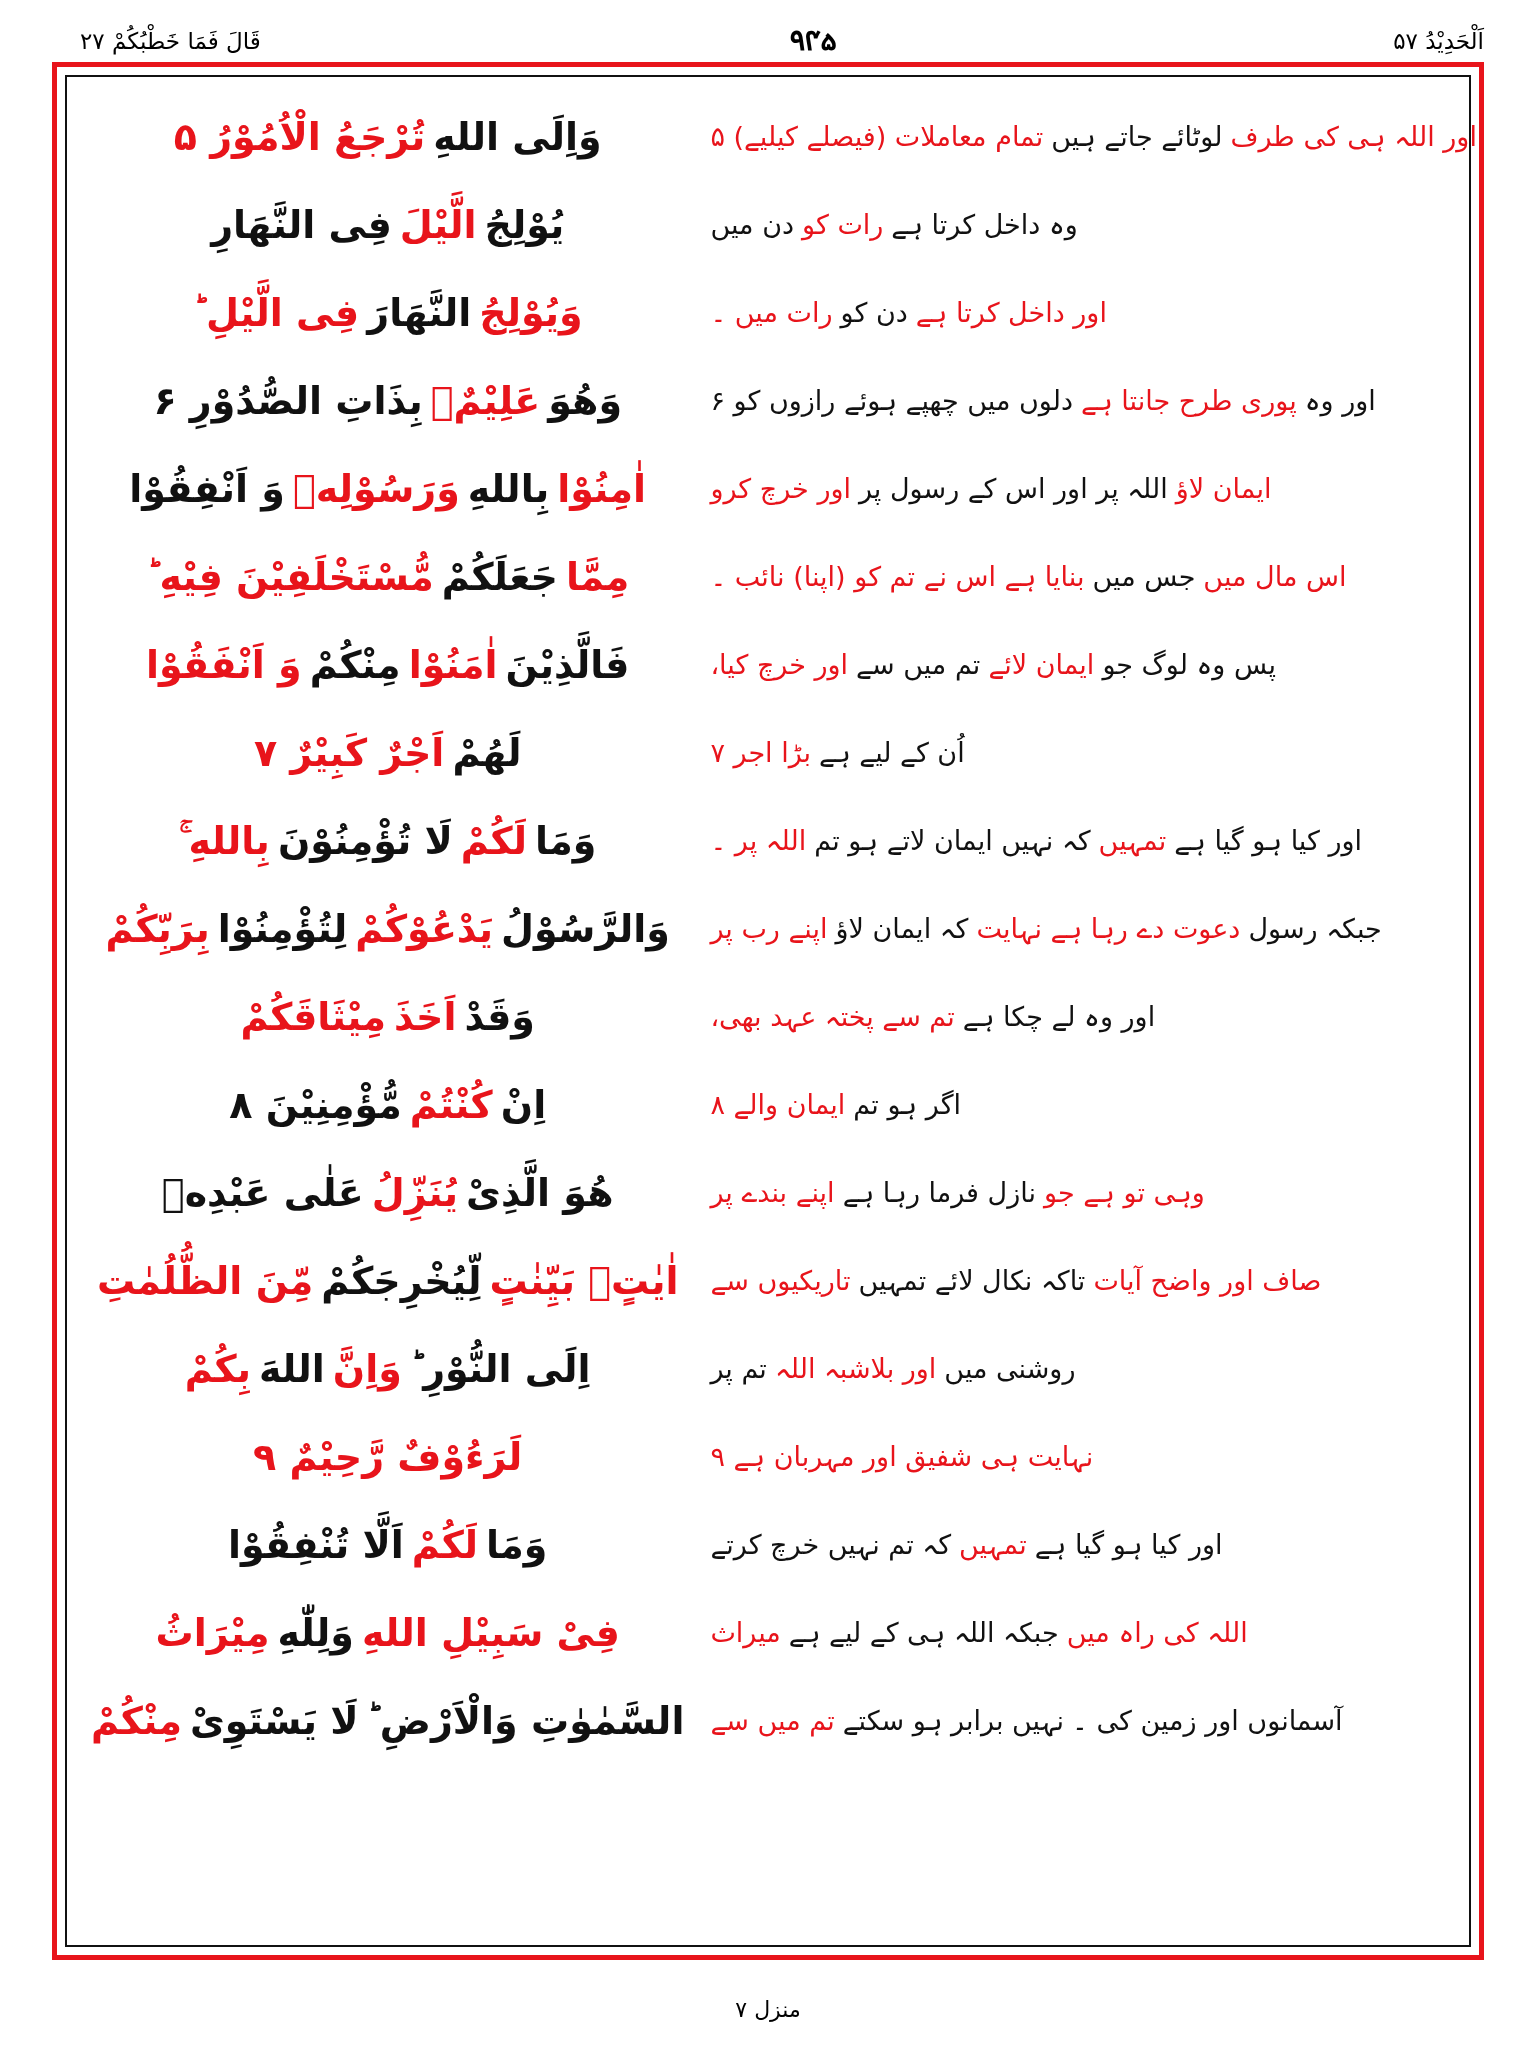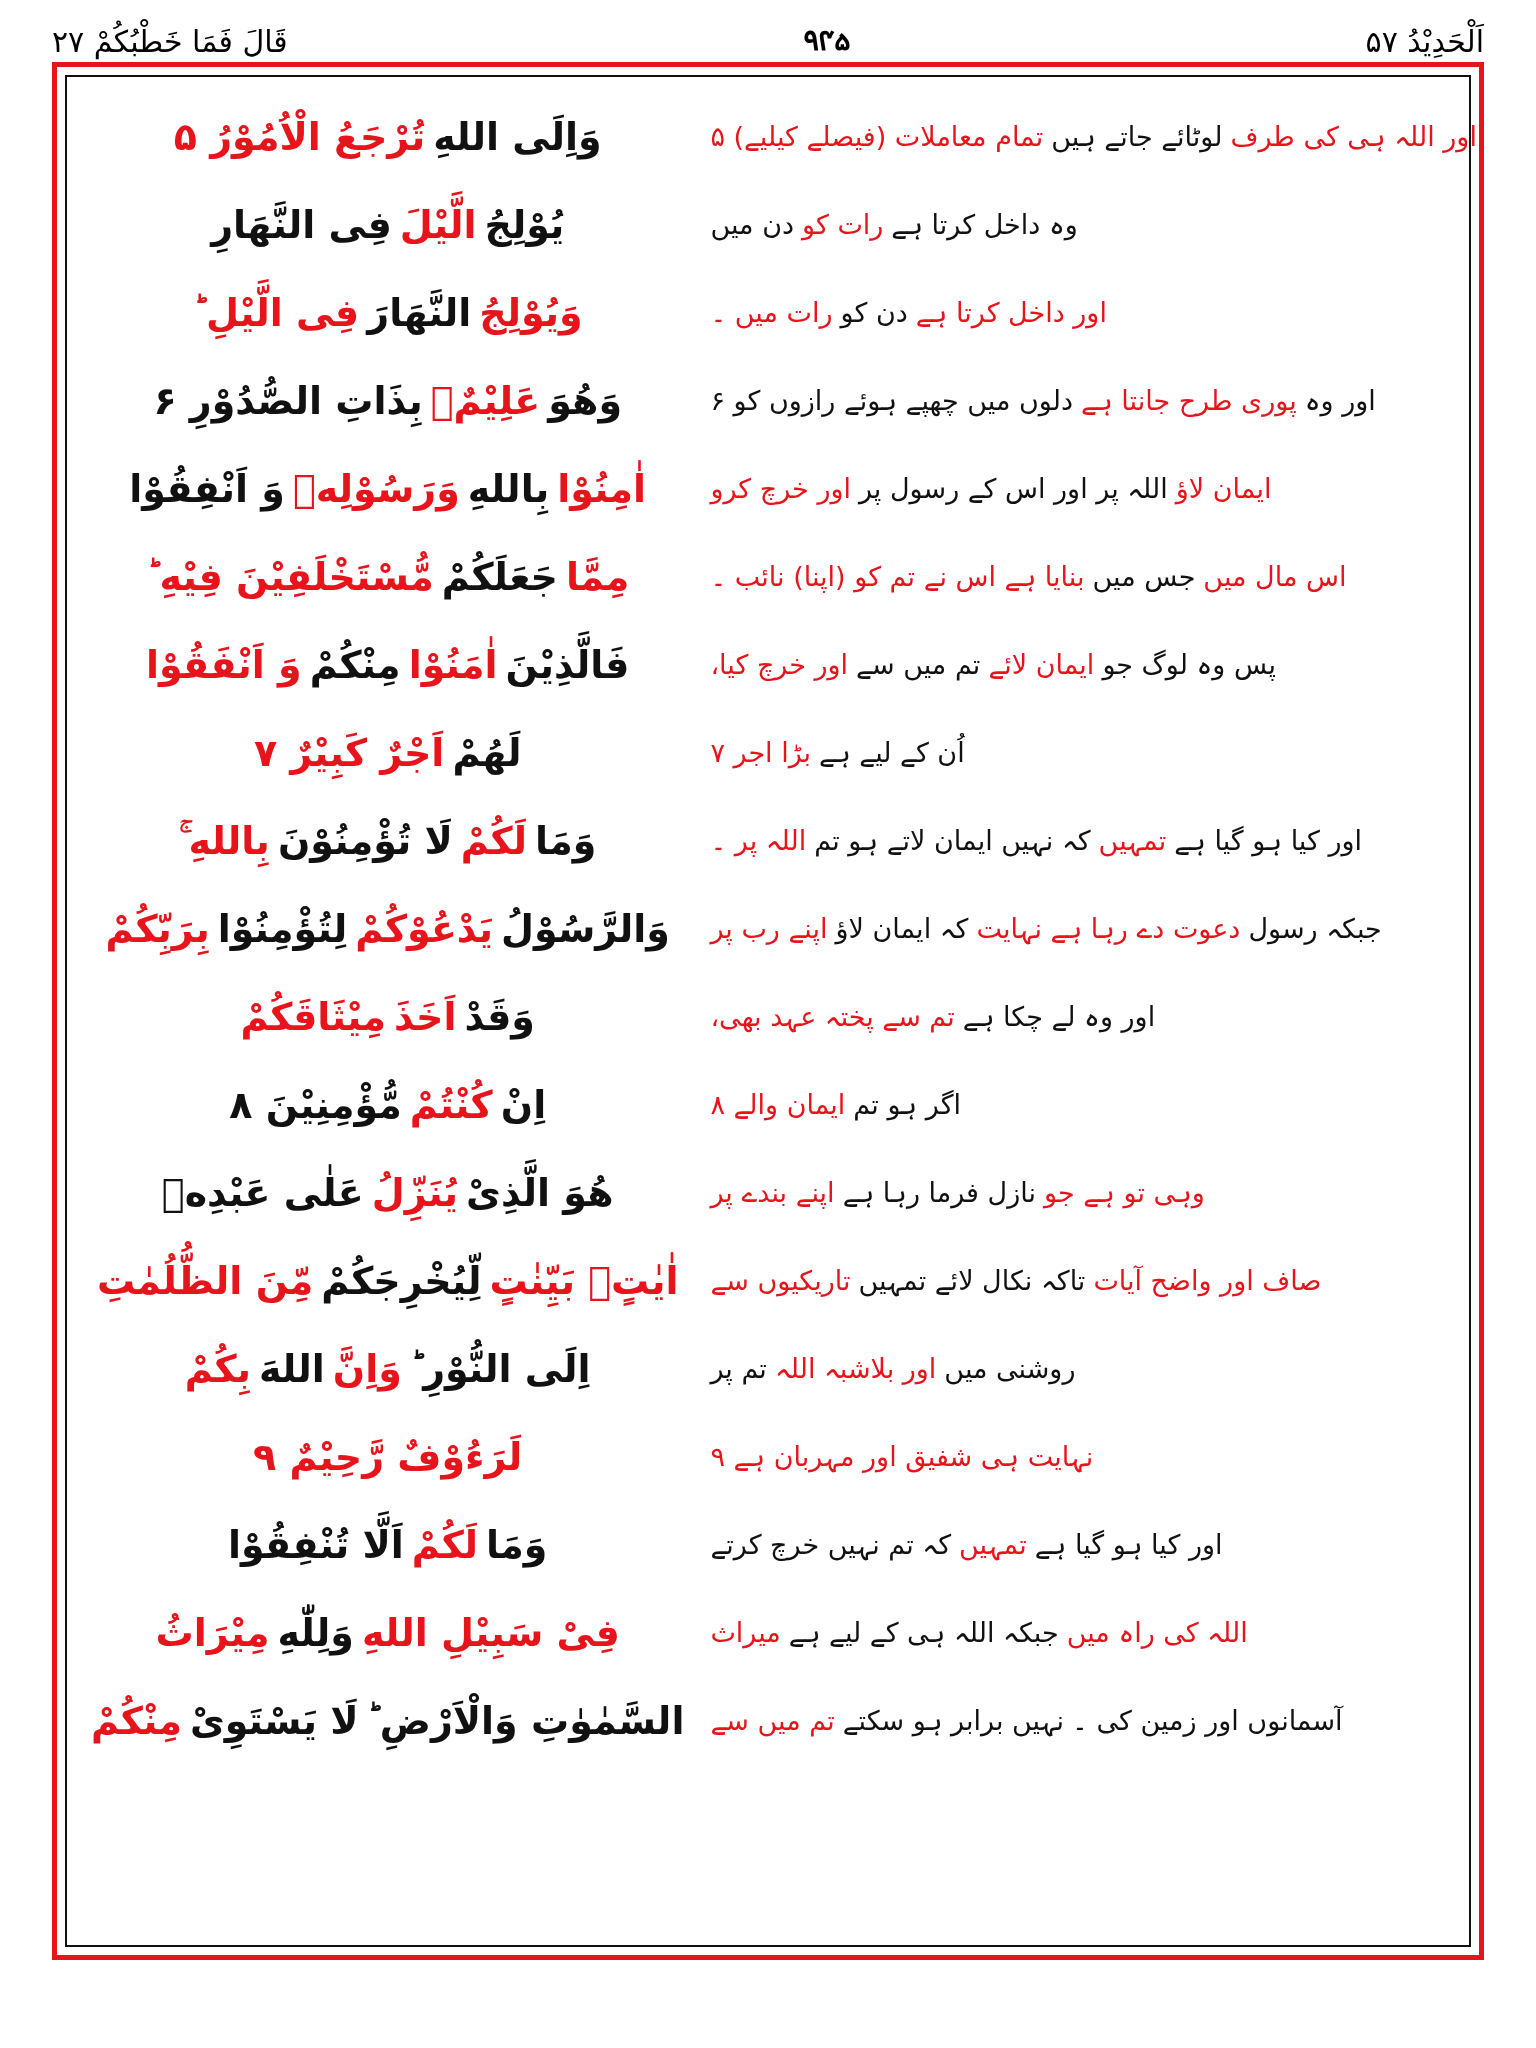--- a/index.html
+++ b/index.html
@@ -29,25 +29,26 @@
     top: 18px;
     left: 52px;
     right: 52px;
     height: 46px;
     display: flex;
     align-items: center;
     justify-content: space-between;
     direction: rtl;
   }
   .header-side {
-    font-size: 30px;
+    font-size: 23px;
     color: #000;
     font-family: "DejaVu Sans", sans-serif;
     white-space: nowrap;
     letter-spacing: 0.5px;
+    margin-left: 28px;
   }
   .header-center {
     font-size: 27px;
     font-weight: bold;
     color: #000;
     letter-spacing: 1px;
     font-family: Liberation Serif, serif;
   }
 
   
@@ -360,14 +361,15 @@
           <div class="line">
             <span class="seg blk">آسمانوں اور زمین کی ۔</span>
             <span class="seg blk">نہیں برابر ہو سکتے</span>
             <span class="seg red">تم میں سے</span>
           </div>
         </div>
 
     </div>
   </div>
 
+  <div class="footer">منزل ۷</div>
 
 </div>
 
 </body></html>

